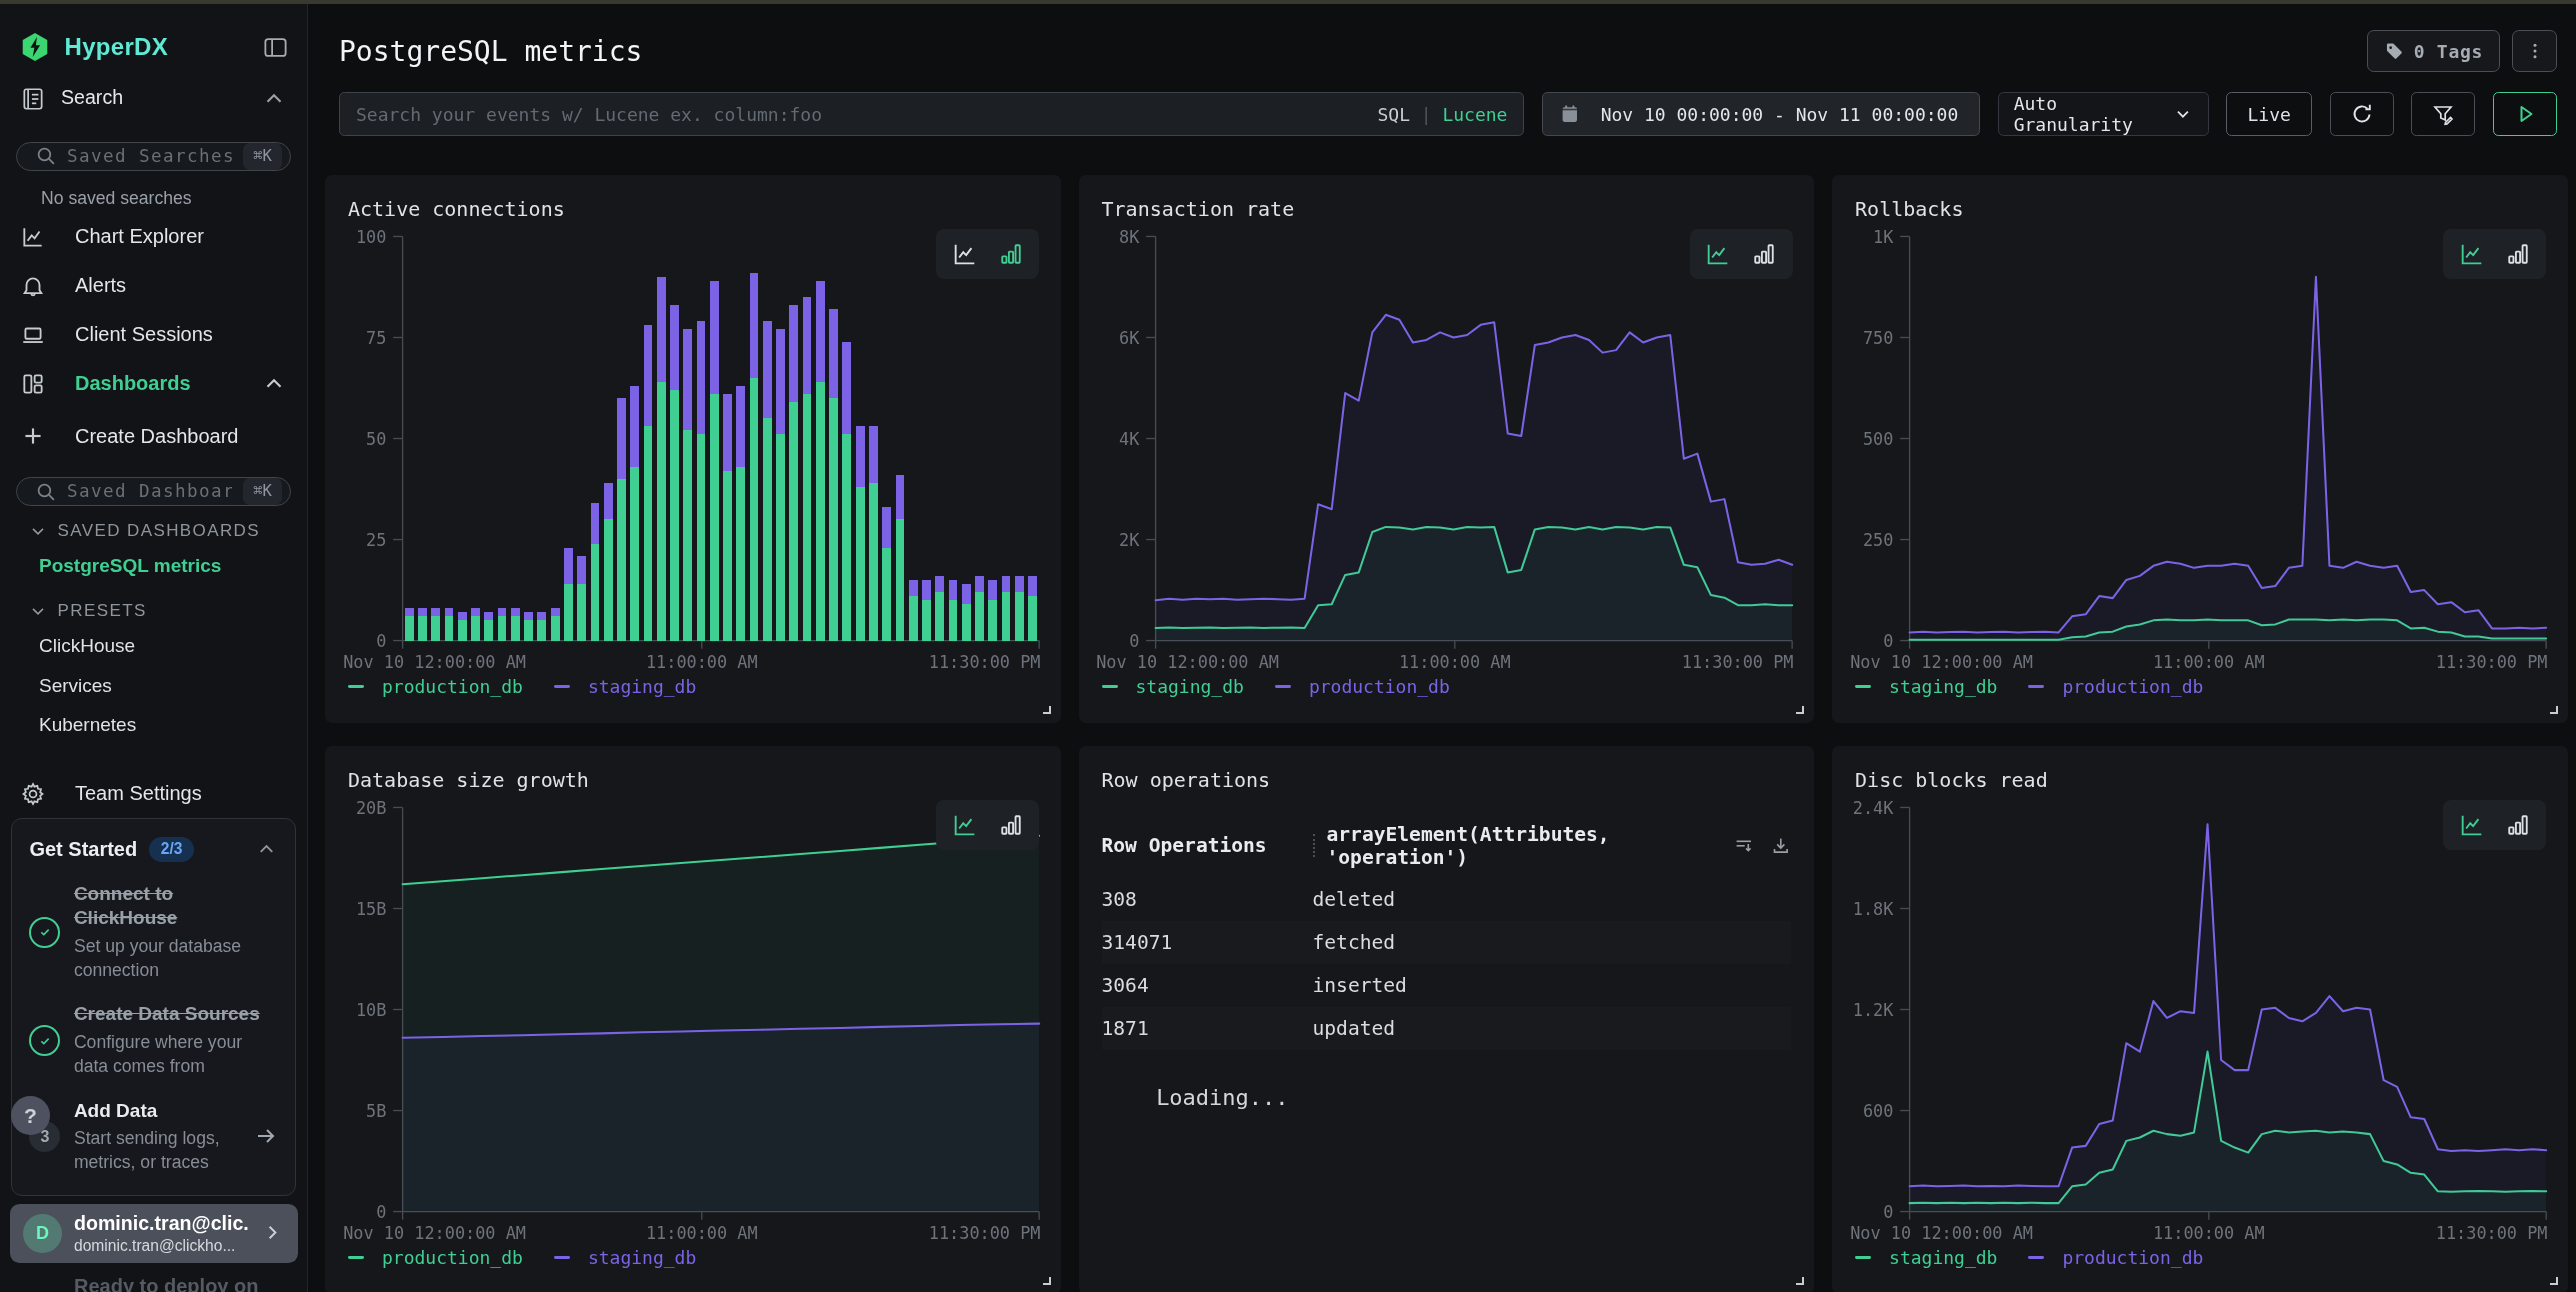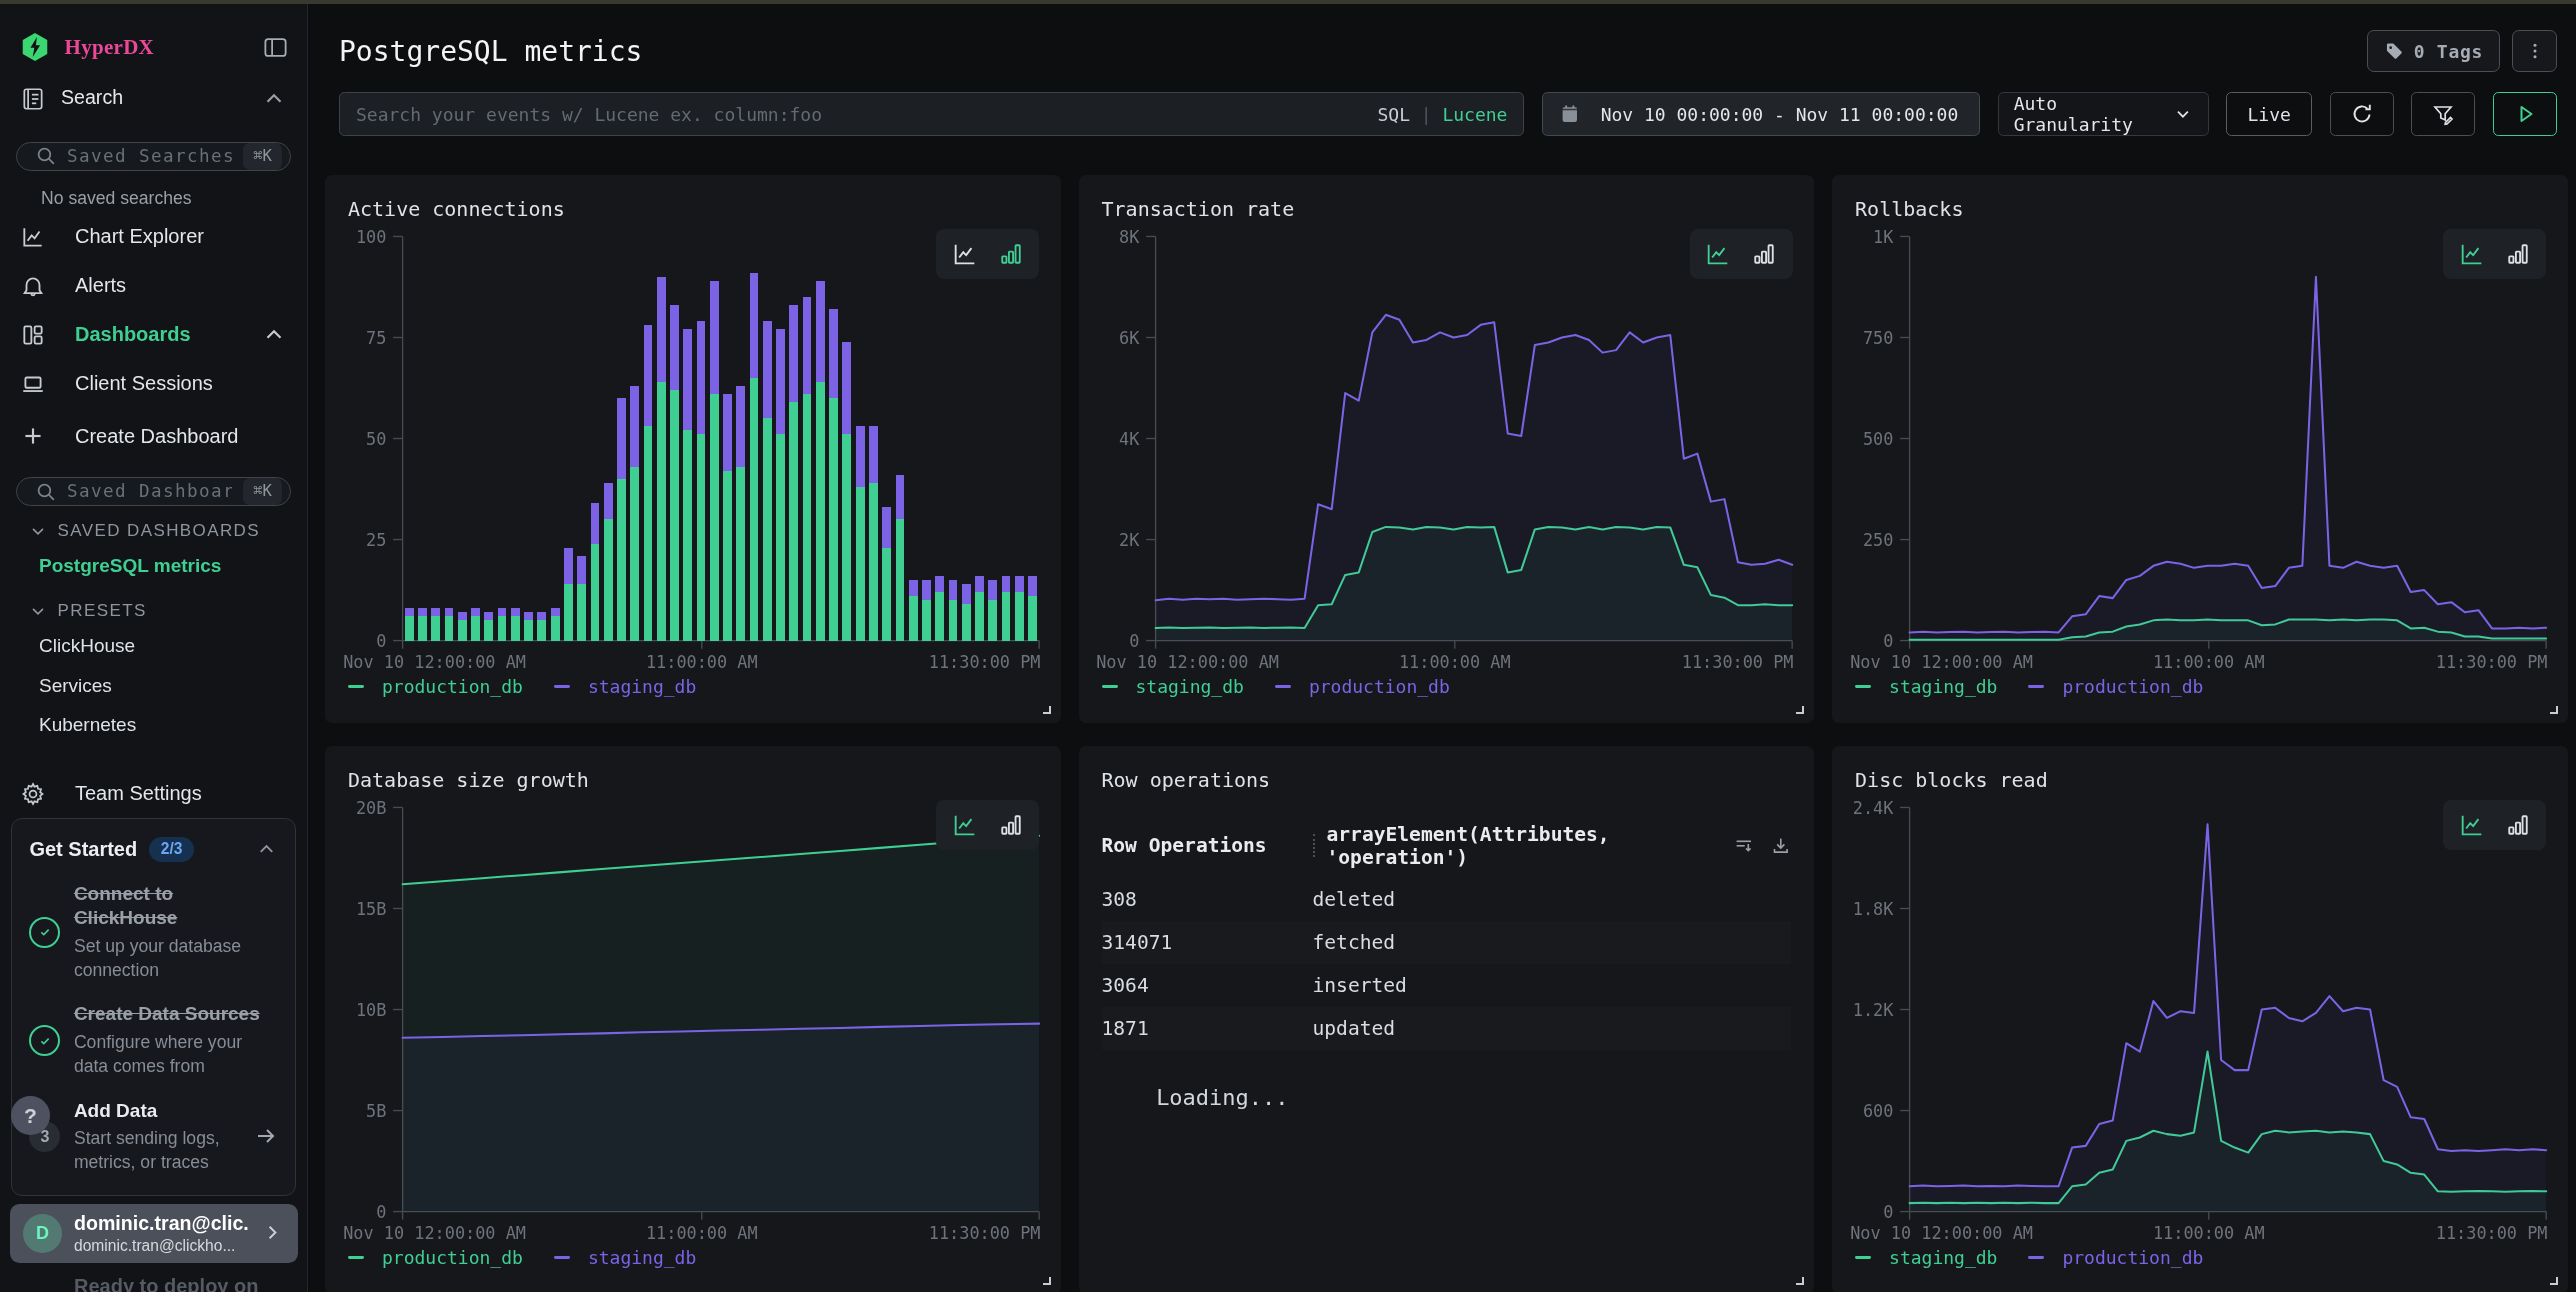--- a/index.html
+++ b/index.html
@@ -12,22 +12,22 @@
     font-family:"Liberation Sans",sans-serif;color:var(--text)}
   .mono{font-family:"DejaVu Sans Mono",monospace}
   .top-strip{position:absolute;top:0;left:0;width:2576px;height:4px;background:#3a392f;z-index:60}
   .app{display:flex;width:2576px;height:1288px;margin-top:4px}
 
   
   .sidebar{width:308px;flex:none;background:var(--side);border-right:1.4px solid #23262b;
     position:relative;display:flex;flex-direction:column;overflow:hidden}
   .logo-row{display:flex;align-items:center;gap:13.5px;padding:27px 17.6px 0 19px}
   .logo{width:32px;height:32px;flex:none}
-  .brand{font-size:21px;font-weight:700;color:#ec4899;letter-spacing:0.3px;flex:1;
-    font-family:Liberation Serif, serif}
+  .brand{font-size:24px;font-weight:700;color:#5eead4;letter-spacing:0.3px;flex:1;
+    font-family:Liberation Sans, sans-serif}
   .collapse-btn{color:#a7adb5;display:grid;place-items:center;cursor:pointer}
   .collapse-btn svg{width:27px;height:27px}
   .side-head{display:flex;align-items:flex-start;gap:15px;padding:23px 20px 13.5px 20px;
     font-size:19.6px;color:#e6e9ec;cursor:pointer}
   .side-head svg{width:26px;height:26px;color:#c6cbd1}
   .side-head .chev{margin-left:auto;color:#9aa0a8}
   .divider{height:1.4px;background:#1e2126}
   .pill{margin:16px 16px 0;height:43px;border:1.4px solid #40454c;border-radius:676px;
     display:flex;align-items:center;gap:10.8px;padding:0 8px 0 17.6px;background:#16191d}
   .pill svg{width:21.6px;height:21.6px;color:#7b828b;flex:none}
@@ -205,37 +205,37 @@
         </svg>
       <span>Chart Explorer</span>
     </div>
     <div class="side-item">
       <svg viewBox="0 0 24 24" fill="none" stroke="currentColor" stroke-width="1.7">
           <path d="M6 16 V11 a6 6 0 0 1 12 0 V16 l1.7 2.6 H4.3 Z"></path>
           <path d="M10.3 19.4 a1.8 1.8 0 0 0 3.4 0"></path>
         </svg>
       <span>Alerts</span>
     </div>
+    <div class="side-item">
+      <svg viewBox="0 0 24 24" fill="none" stroke="currentColor" stroke-width="1.7">
+          <rect x="5" y="6" width="14" height="9.5" rx="1.2"></rect>
+          <line x1="3" y1="18.5" x2="21" y2="18.5"></line>
+        </svg>
+      <span>Client Sessions</span>
+    </div>
     <div class="side-item green-head">
       <svg viewBox="0 0 24 24" fill="none" stroke="currentColor" stroke-width="1.7">
           <rect x="4" y="4" width="6.5" height="16" rx="1.3"></rect>
           <rect x="13.5" y="4" width="6.5" height="6.8" rx="1.3"></rect>
           <rect x="13.5" y="13.2" width="6.5" height="6.8" rx="1.3"></rect>
         </svg>
       <span>Dashboards</span>
       <svg class="chev green" viewBox="0 0 24 24" fill="none" stroke="currentColor" stroke-width="2">
           <polyline points="6,14.5 12,8.5 18,14.5"></polyline>
         </svg>
-    </div>
-    <div class="side-item">
-      <svg viewBox="0 0 24 24" fill="none" stroke="currentColor" stroke-width="1.7">
-          <rect x="5" y="6" width="14" height="9.5" rx="1.2"></rect>
-          <line x1="3" y1="18.5" x2="21" y2="18.5"></line>
-        </svg>
-      <span>Client Sessions</span>
     </div>
 
     <div class="divider"></div>
 
     <div class="side-item" style="padding-top:15px">
       <svg viewBox="0 0 24 24" fill="none" stroke="currentColor" stroke-width="2">
           <line x1="12" y1="5" x2="12" y2="19"></line>
           <line x1="5" y1="12" x2="19" y2="12"></line>
         </svg>
       <span>Create Dashboard</span>

